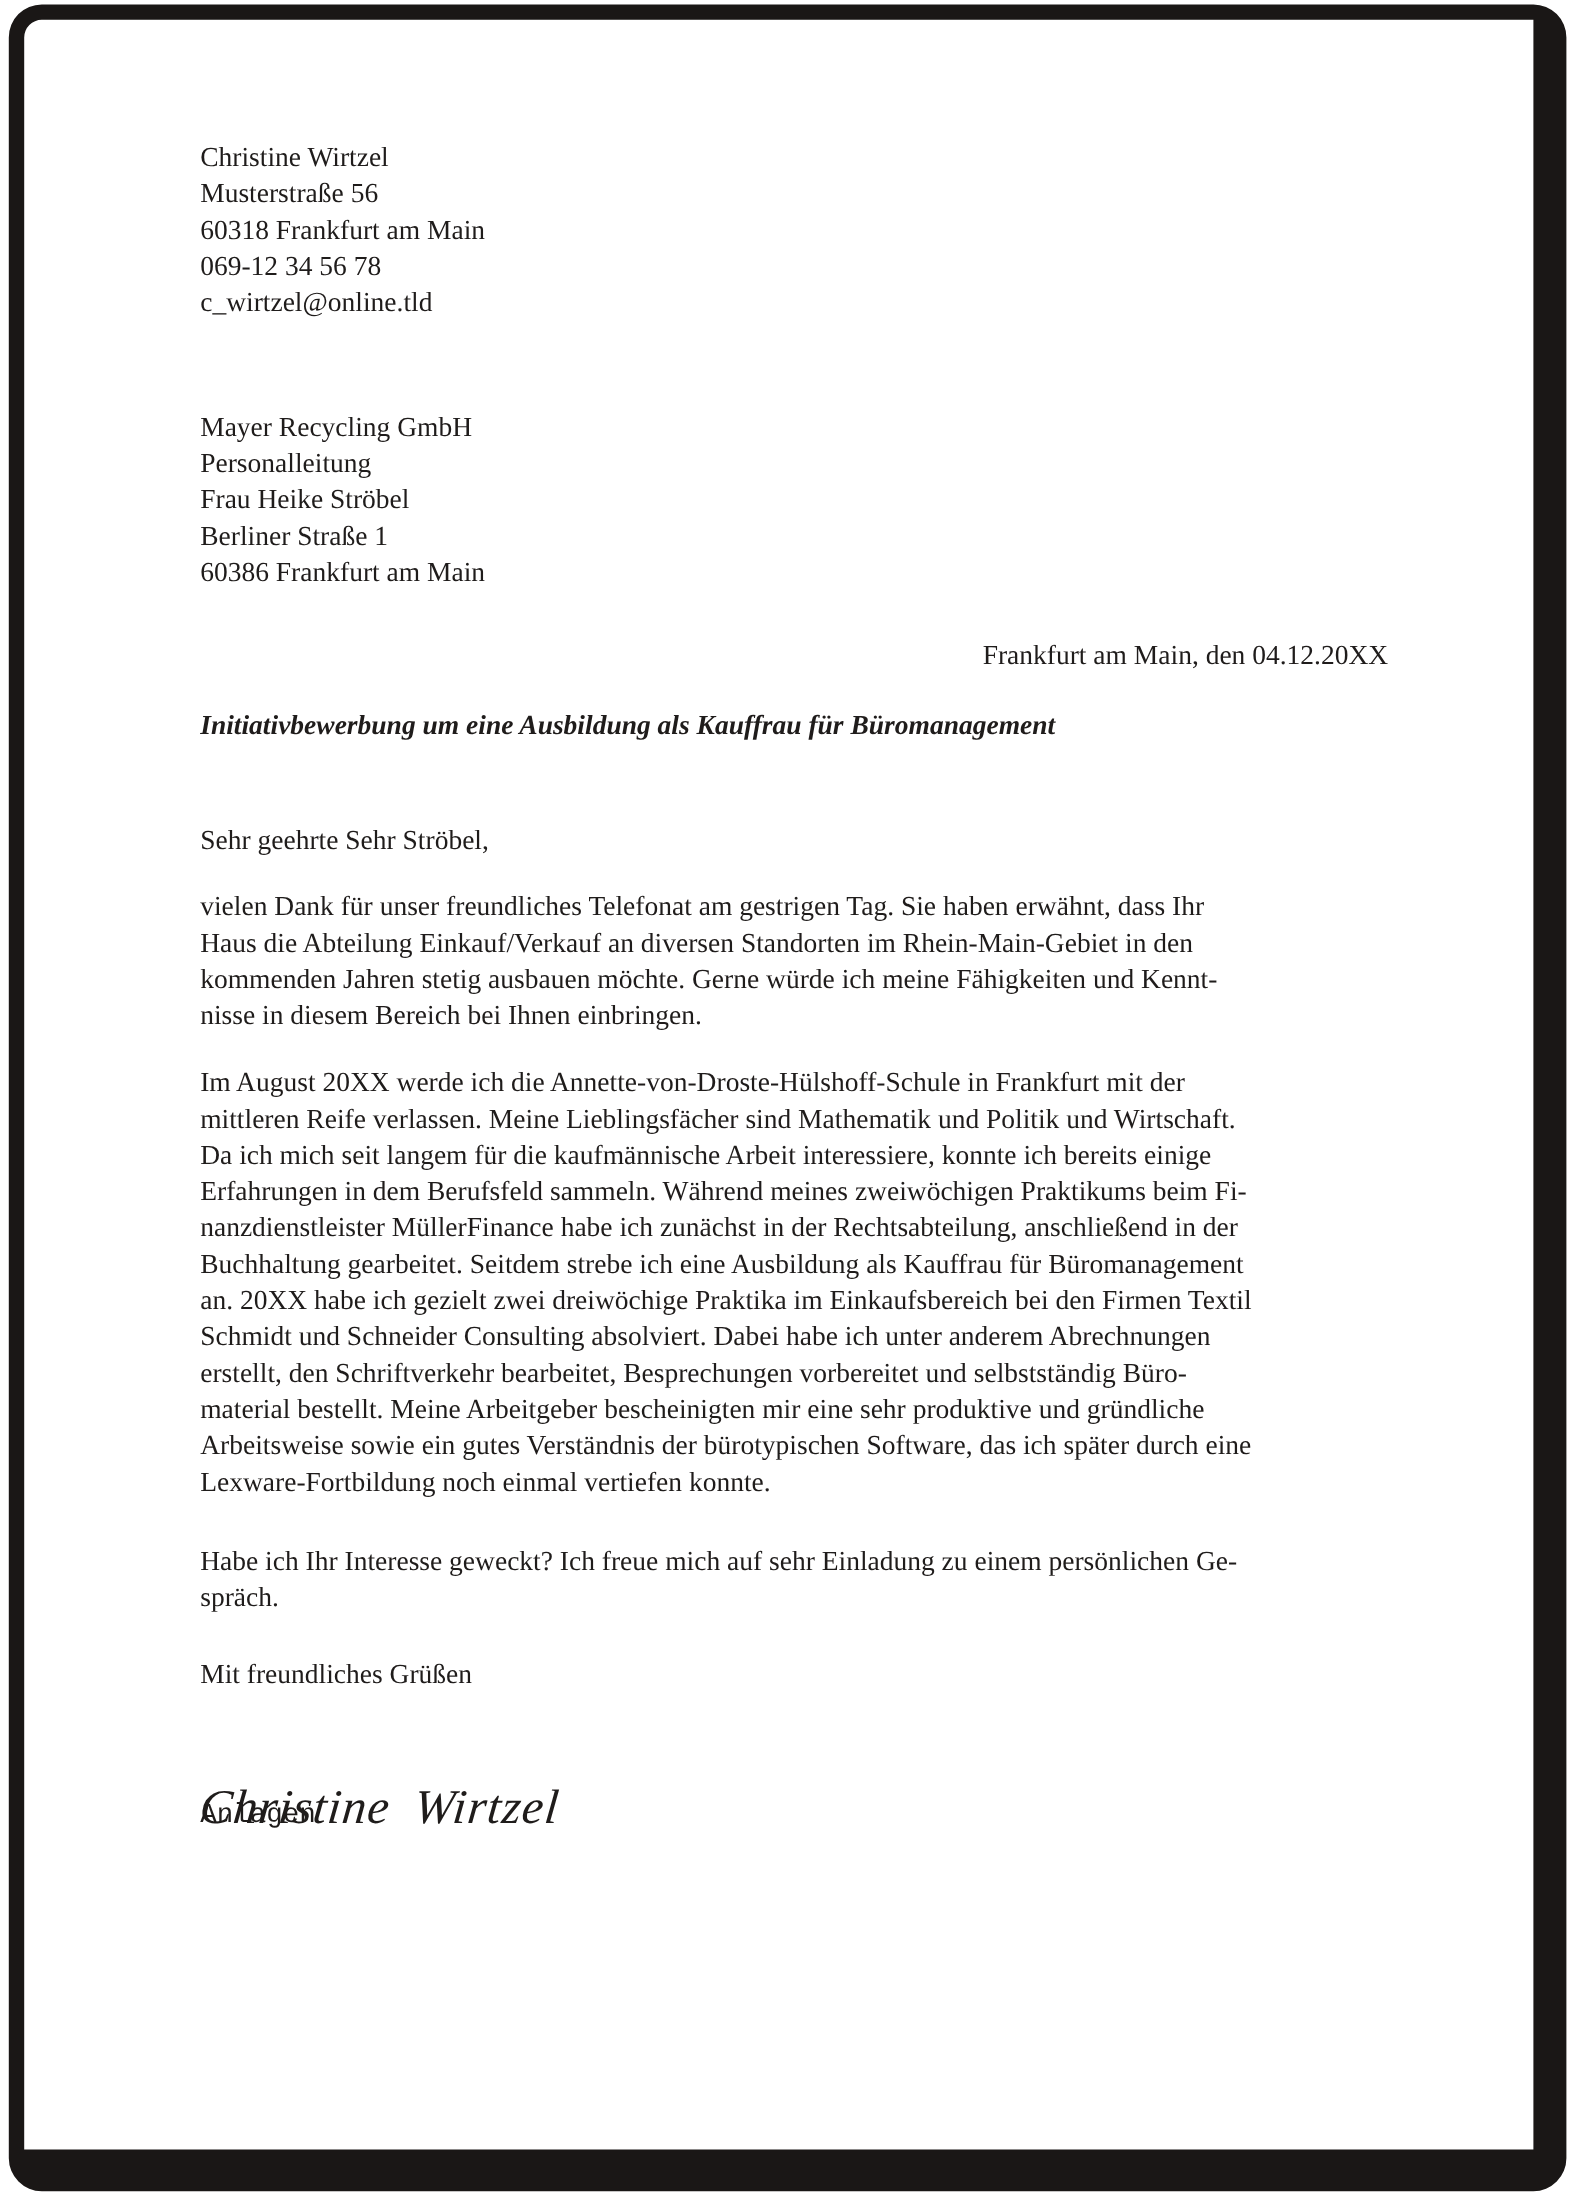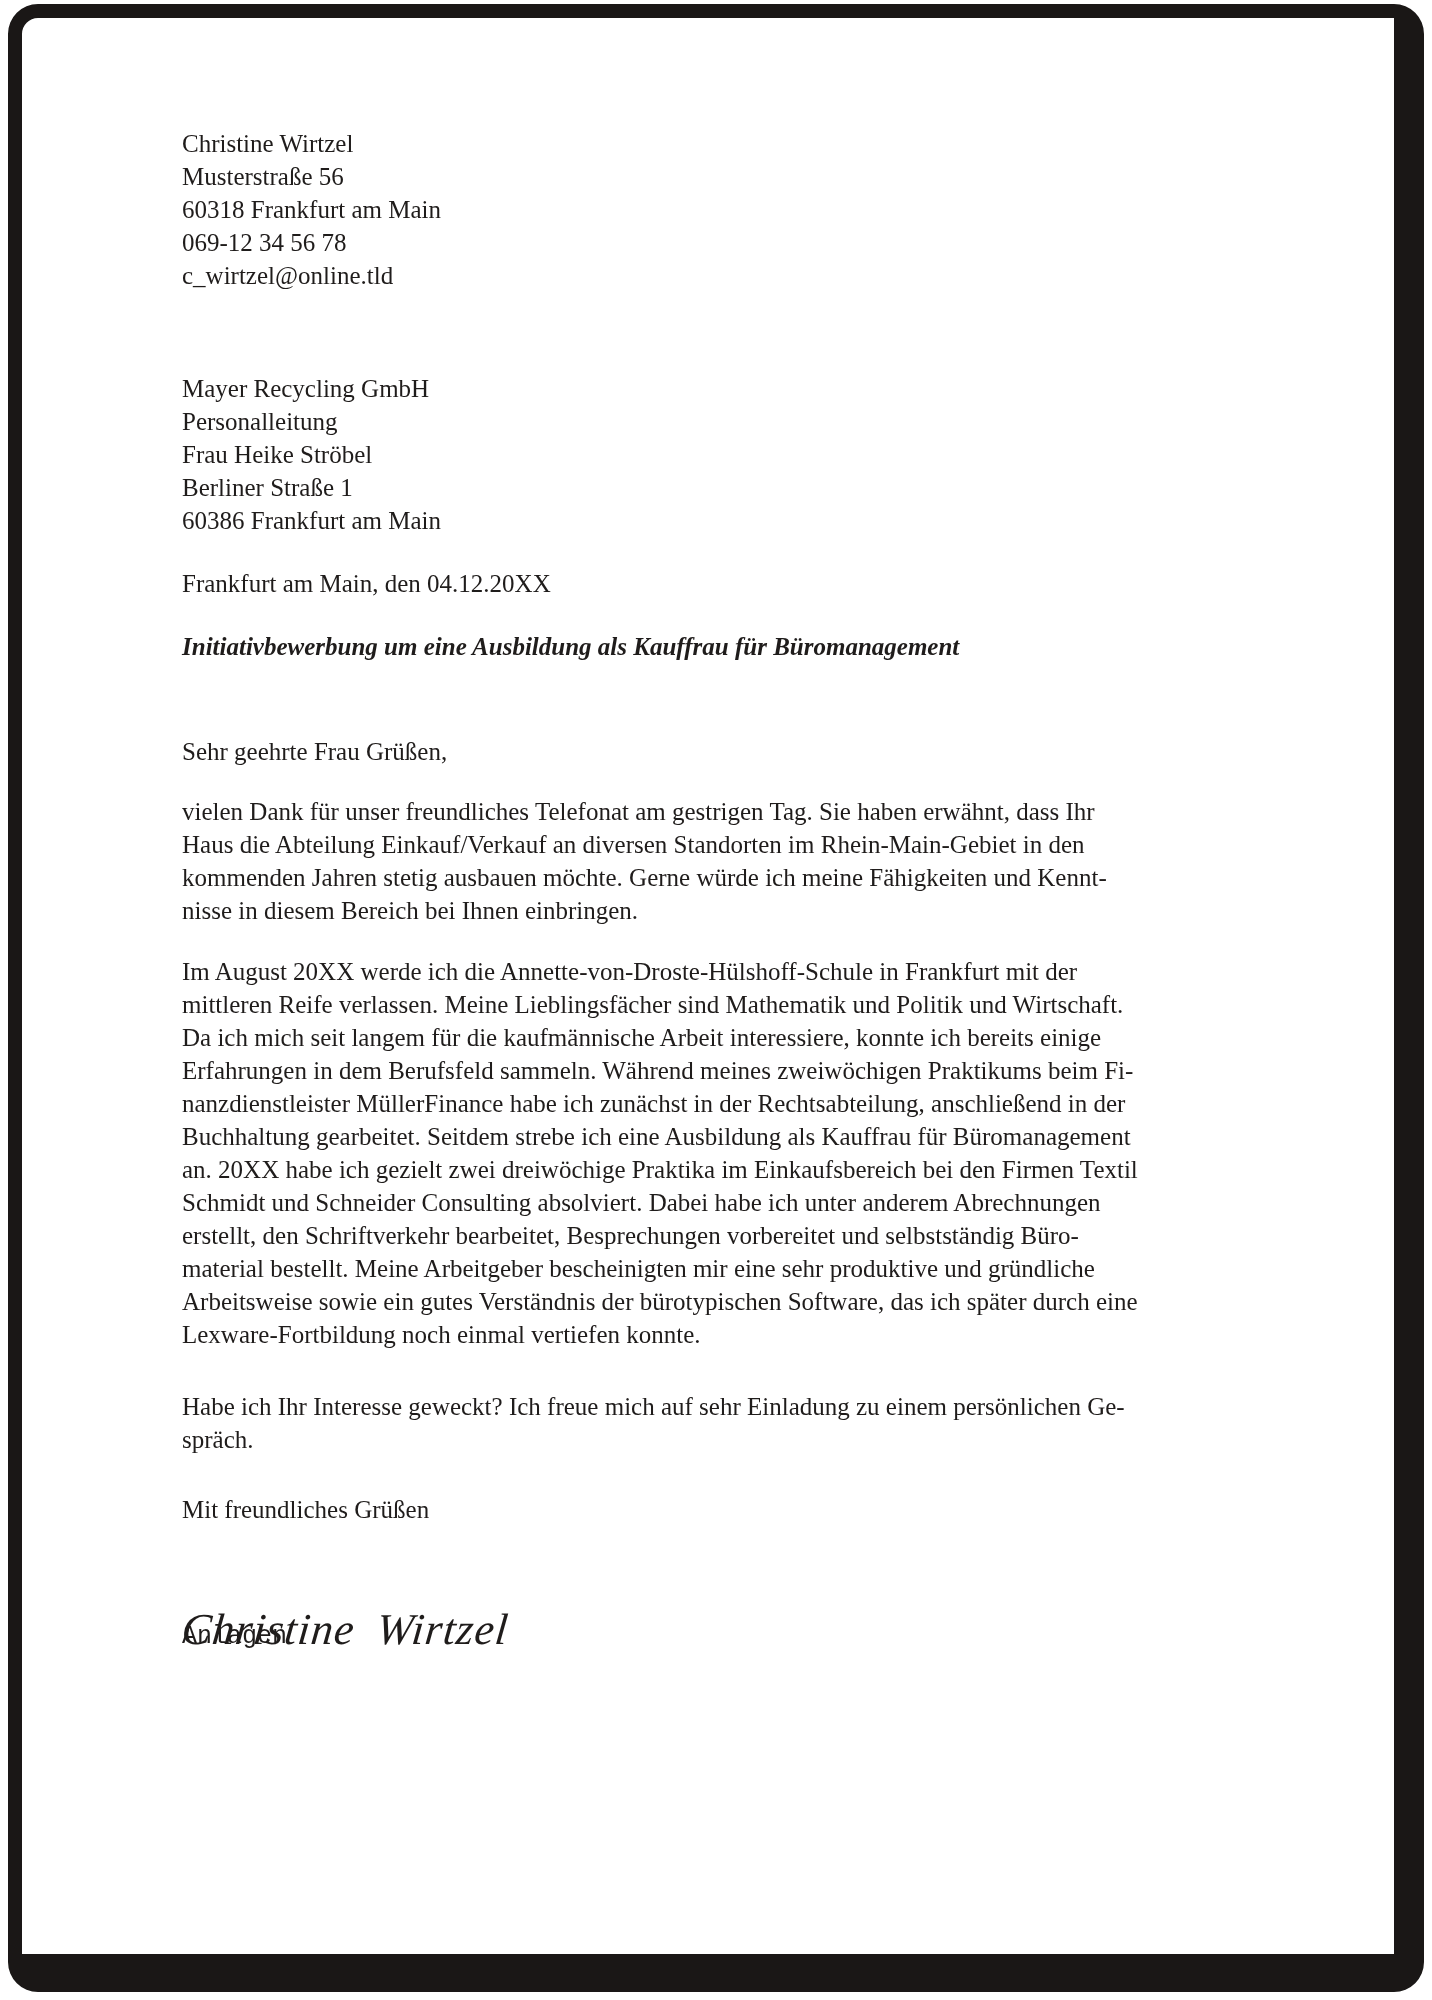--- a/index.html
+++ b/index.html
@@ -35,21 +35,21 @@
     height: 100%;
     font-size: 25px;
     line-height: 33px;
   }
   .block {
     white-space: pre-line;
     margin: 0;
   }
   .sender    { margin-top: 0; }
   .recipient { margin-top: 80px; }
-  .date      { margin-top: 30px; text-align: left; padding-right: 2px; font-family: Liberation Serif, serif; }
+  .date      { margin-top: 43px; text-align: right; padding-right: 2px; font-family: Liberation Serif, serif; }
   .subject   { margin-top: 30px; font-weight: bold; font-style: italic; }
   .salutation{ margin-top: 72px; }
   .para.p1   { margin-top: 27px; }
   .para.p2   { margin-top: 28px; }
   .para.p3   { margin-top: 39px; }
   .closing   { margin-top: 37px; }
   .signature {
     margin-top: 8px;
     height: 72px;
     font-size: 44px;
@@ -79,21 +79,21 @@
     <div class="block recipient">Mayer Recycling GmbH
 Personalleitung
 Frau Heike Ströbel
 Berliner Straße 1
 60386 Frankfurt am Main</div>
 
     <div class="block date">Frankfurt am Main, den 04.12.20XX</div>
 
     <div class="block subject">Initiativbewerbung um eine Ausbildung als Kauffrau für Büromanagement</div>
 
-    <div class="block salutation">Sehr geehrte Frau Grüßen,</div>
+    <div class="block salutation">Sehr geehrte Sehr Ströbel,</div>
 
     <div class="block para p1">vielen Dank für unser freundliches Telefonat am gestrigen Tag. Sie haben erwähnt, dass Ihr
 Haus die Abteilung Einkauf/Verkauf an diversen Standorten im Rhein-Main-Gebiet in den
 kommenden Jahren stetig ausbauen möchte. Gerne würde ich meine Fähigkeiten und Kennt-
 nisse in diesem Bereich bei Ihnen einbringen.</div>
 
     <div class="block para p2">Im August 20XX werde ich die Annette-von-Droste-Hülshoff-Schule in Frankfurt mit der
 mittleren Reife verlassen. Meine Lieblingsfächer sind Mathematik und Politik und Wirtschaft.
 Da ich mich seit langem für die kaufmännische Arbeit interessiere, konnte ich bereits einige
 Erfahrungen in dem Berufsfeld sammeln. Während meines zweiwöchigen Praktikums beim Fi-

